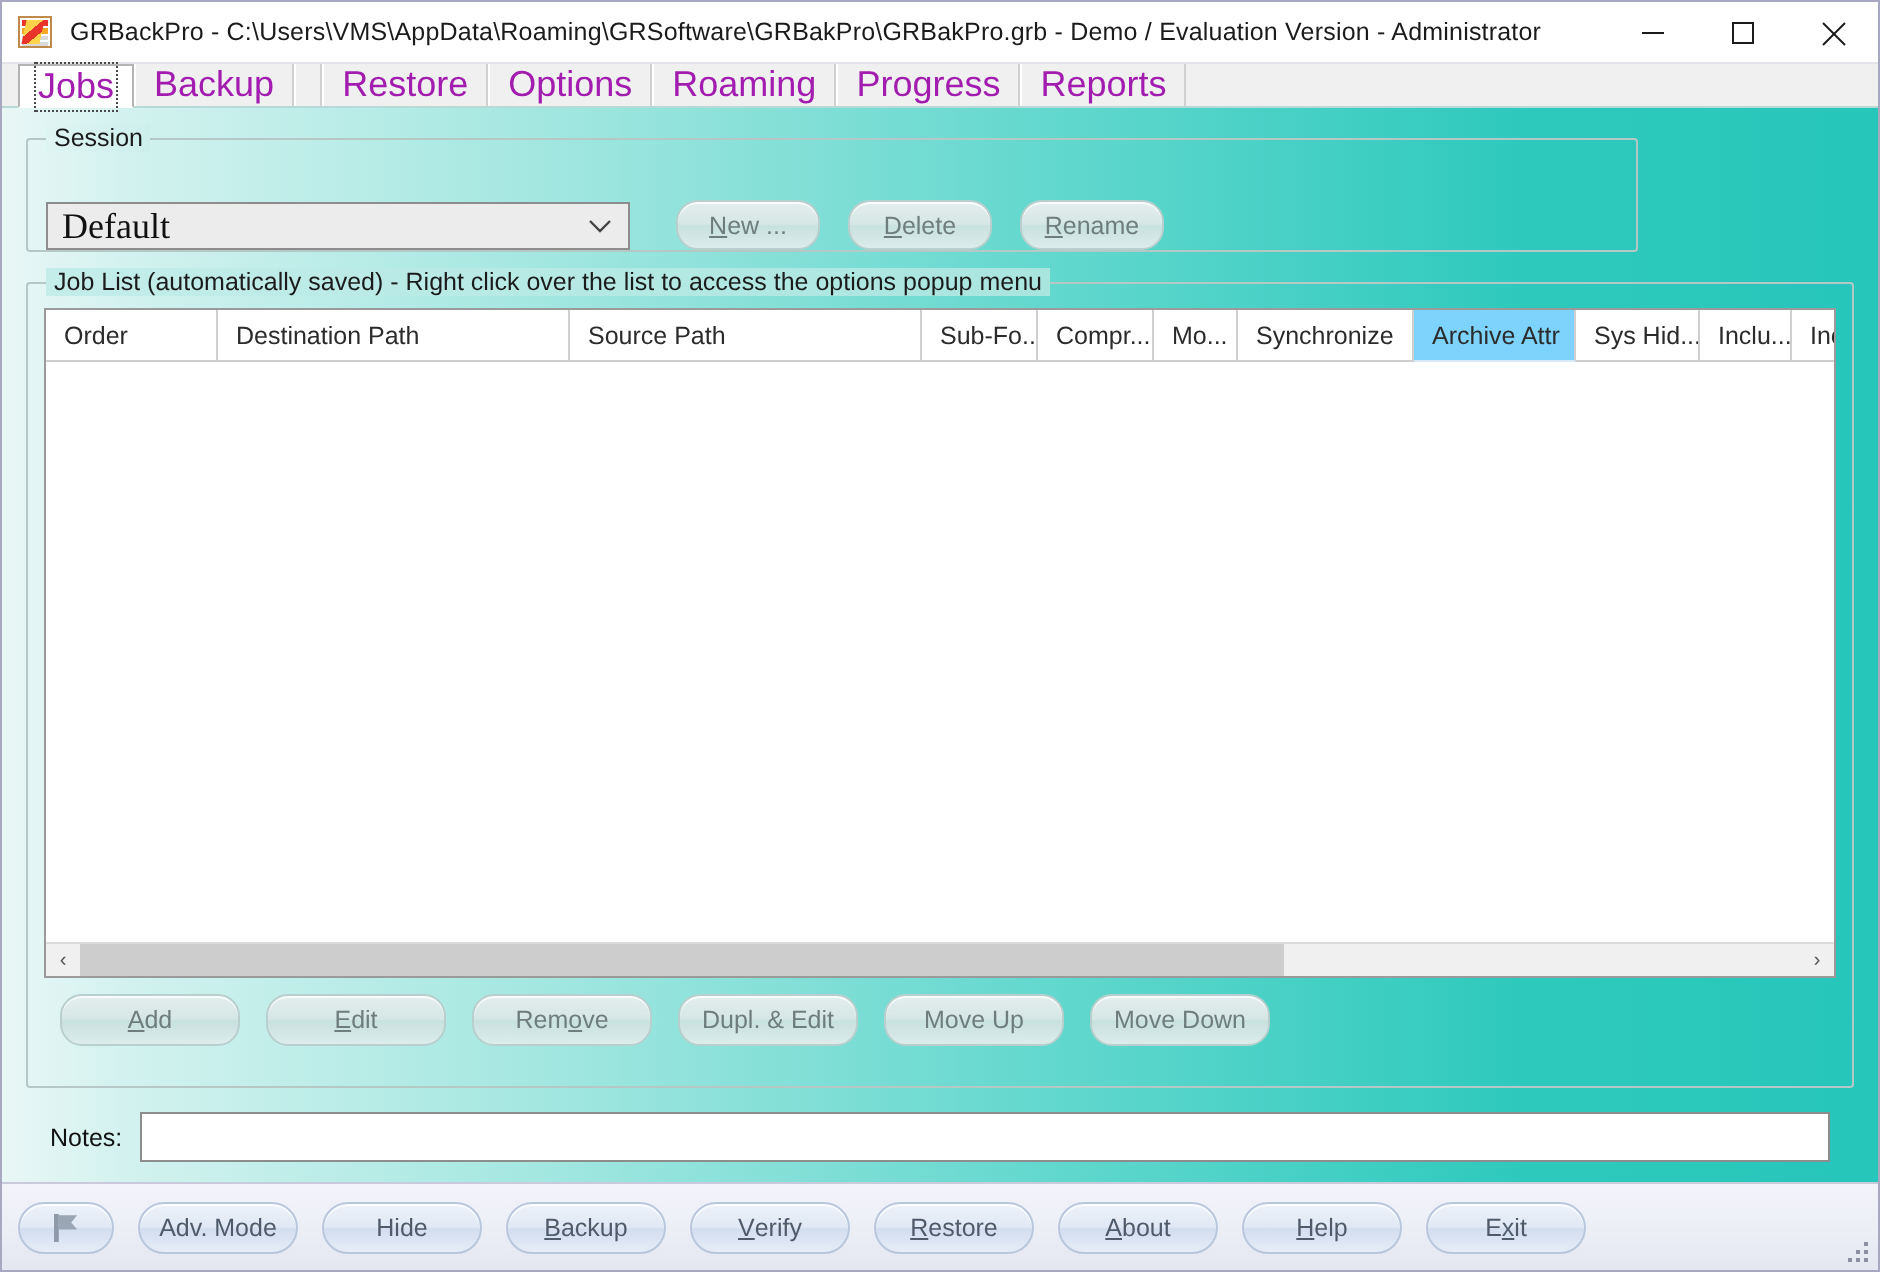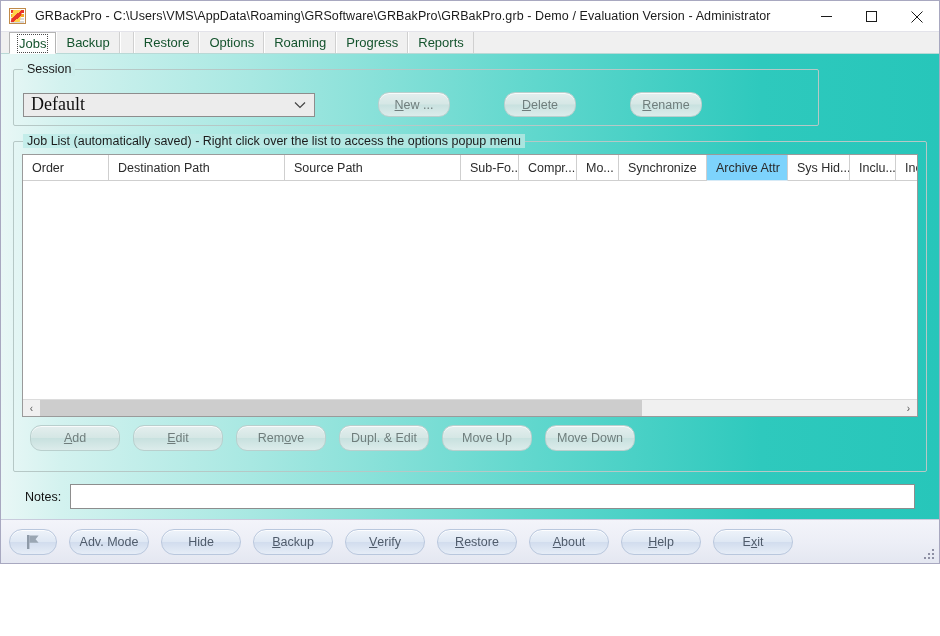--- a/index.html
+++ b/index.html
@@ -4,21 +4,21 @@
 <style>
   * { box-sizing: border-box; }
   html, body { margin:0; padding:0; }
   body {
     width:940px; height:636px; overflow:hidden;
     font-family:"Liberation Sans", sans-serif;
     font-size:12.5px; color:#111;
     background:#ffffff;
   }
   .window {
-    width:940px; height:564px; position:relative;
+    width:940px; height:636px; position:relative;
     display:flex; flex-direction:column;
     border:1px solid #a8a8c0;
     background:#eef0f7;
   }
 
   
   .titlebar {
     height:31px; flex:0 0 31px;
     background:#ffffff;
     display:flex; align-items:center;
@@ -57,21 +57,21 @@
     flex:0 0 22px; height:22px;
     background:#f0f0f0;
     display:flex; align-items:flex-end;
     padding-left:8px;
     border-bottom:1px solid #b9d9d6;
     position:relative;
   }
   .tab {
     height:21px; padding:0 9px;
     display:flex; align-items:center; justify-content:center;
-    font-size:13px; color:#14532d;
+    font-size:18px; color:#a21caf;
     background:#f0f0f0;
     border-left:1px solid #ffffff; border-right:1px solid #d0d0d0;
     white-space:nowrap;
   }
   .tab.selected {
     background:#ffffff;
     border:1px solid #b4b4b4; border-bottom:1px solid #ffffff;
     height:22px; margin-bottom:-1px;
     position:relative; z-index:2;
   }
@@ -93,21 +93,21 @@
 
   
   .groupbox { position:relative; border:1px solid #b6c8c6; border-radius:2px; }
   .groupbox > .gb-title {
     position:absolute; top:-8px; left:9px;
     padding:0 4px; font-size:12.5px; color:#1b1b1b;
     background:linear-gradient(to right,#dff5f3,#cdefec);
     white-space:nowrap;
   }
 
-  .session-box { height:57px; margin:7px 108px 0 0; padding:14px 0 0 9px; display:flex; align-items:center;gap:40px; }
+  .session-box { height:57px; margin:7px 108px 0 0; padding:14px 0 0 9px; display:flex; align-items:flex-end; }
 
   .combo {
     width:292px; height:24px;
     background:#ececec; border:1px solid #8d8d8d;
     display:flex; align-items:center; position:relative;
     font-size:18px; color:#111; padding-left:7px;font-family:Liberation Serif, serif;
   }
   .combo .arrow { position:absolute; right:8px; top:0; bottom:0; display:flex; align-items:center; }
 
   .btn {

